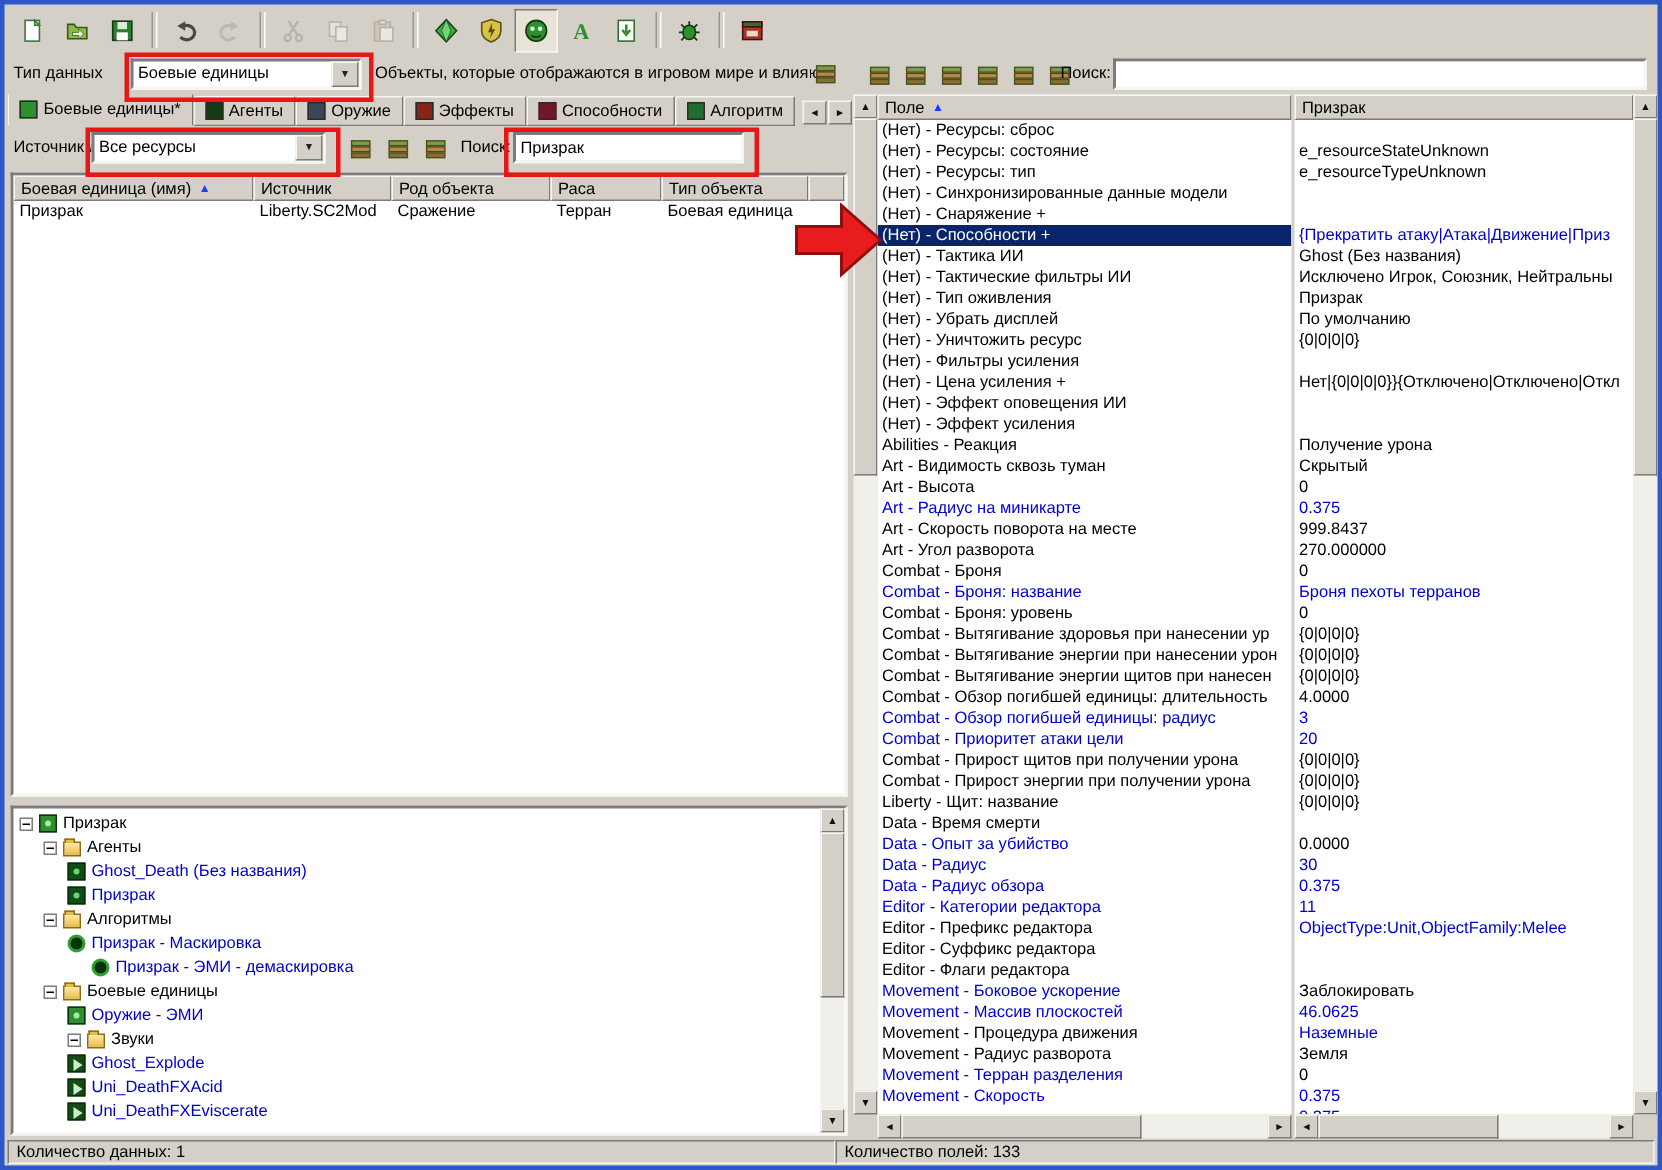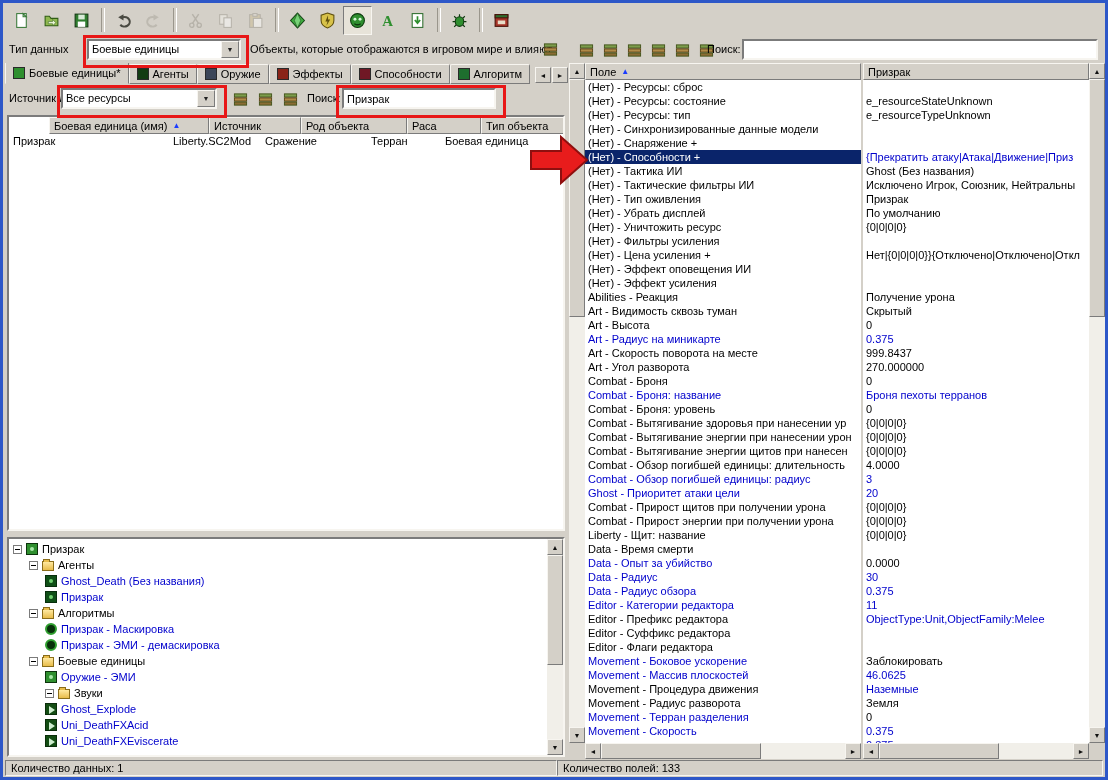--- a/index.html
+++ b/index.html
@@ -296,21 +296,21 @@
         </svg>
       </div>
     </div>
   <span class="lbl" style="left:304px;top:89px;">Поиск:</span>
   <div class="tinput" style="left:339px;top:85px;width:154px;height:21px;">
     <input type="text" value="Призрак" style="">
   </div>
 
   <div class="abs inset" style="left:4px;top:112px;width:558px;height:416px;background:#fff;overflow:hidden;">
     <div style="display:flex;">
-        <div class="hdr th" style="width: 160px; margin-left: 40px;">
+        <div class="hdr th" style="width: 160px;">
           <span>Боевая единица (имя)</span>
           <span class="hdr-sort">▲</span>
         </div>
         <div class="hdr th" style="width: 92px;">
           <span>Источник</span>
         </div>
         <div class="hdr th" style="width: 106px;">
           <span>Род объекта</span>
         </div>
         <div class="hdr th" style="width: 74px;">
@@ -354,21 +354,21 @@
         </div>
         <div class="tree-row" style="padding-left: 20px;">
           <span class="expander"></span>
           <span class="ti ti-folder"></span>
           <span class="tree-label">Алгоритмы</span>
         </div>
         <div class="tree-row" style="padding-left: 36px;">
           <span class="ti ti-algo"></span>
           <span class="tree-label blue-link">Призрак - Маскировка</span>
         </div>
-        <div class="tree-row" style="padding-left: 36px;">
+        <div class="tree-row" style="padding-left: 52px;">
           <span class="ti ti-algo"></span>
           <span class="tree-label blue-link">Призрак - ЭМИ - демаскировка</span>
         </div>
         <div class="tree-row" style="padding-left: 20px;">
           <span class="expander"></span>
           <span class="ti ti-folder"></span>
           <span class="tree-label">Боевые единицы</span>
         </div>
         <div class="tree-row" style="padding-left: 36px;">
           <span class="ti ti-unit"></span>
@@ -441,21 +441,21 @@
         <div class="frow">Art - Скорость поворота на месте</div>
         <div class="frow">Art - Угол разворота</div>
         <div class="frow">Combat - Броня</div>
         <div class="frow blue">Combat - Броня: название</div>
         <div class="frow">Combat - Броня: уровень</div>
         <div class="frow">Combat - Вытягивание здоровья при нанесении ур</div>
         <div class="frow">Combat - Вытягивание энергии при нанесении урон</div>
         <div class="frow">Combat - Вытягивание энергии щитов при нанесен</div>
         <div class="frow">Combat - Обзор погибшей единицы: длительность</div>
         <div class="frow blue">Combat - Обзор погибшей единицы: радиус</div>
-        <div class="frow blue">Ghost - Приоритет атаки цели</div>
+        <div class="frow blue">Combat - Приоритет атаки цели</div>
         <div class="frow">Combat - Прирост щитов при получении урона</div>
         <div class="frow">Combat - Прирост энергии при получении урона</div>
         <div class="frow">Liberty - Щит: название</div>
         <div class="frow">Data - Время смерти</div>
         <div class="frow blue">Data - Опыт за убийство</div>
         <div class="frow blue">Data - Радиус</div>
         <div class="frow blue">Data - Радиус обзора</div>
         <div class="frow blue">Editor - Категории редактора</div>
         <div class="frow">Editor - Префикс редактора</div>
         <div class="frow">Editor - Суффикс редактора</div>

